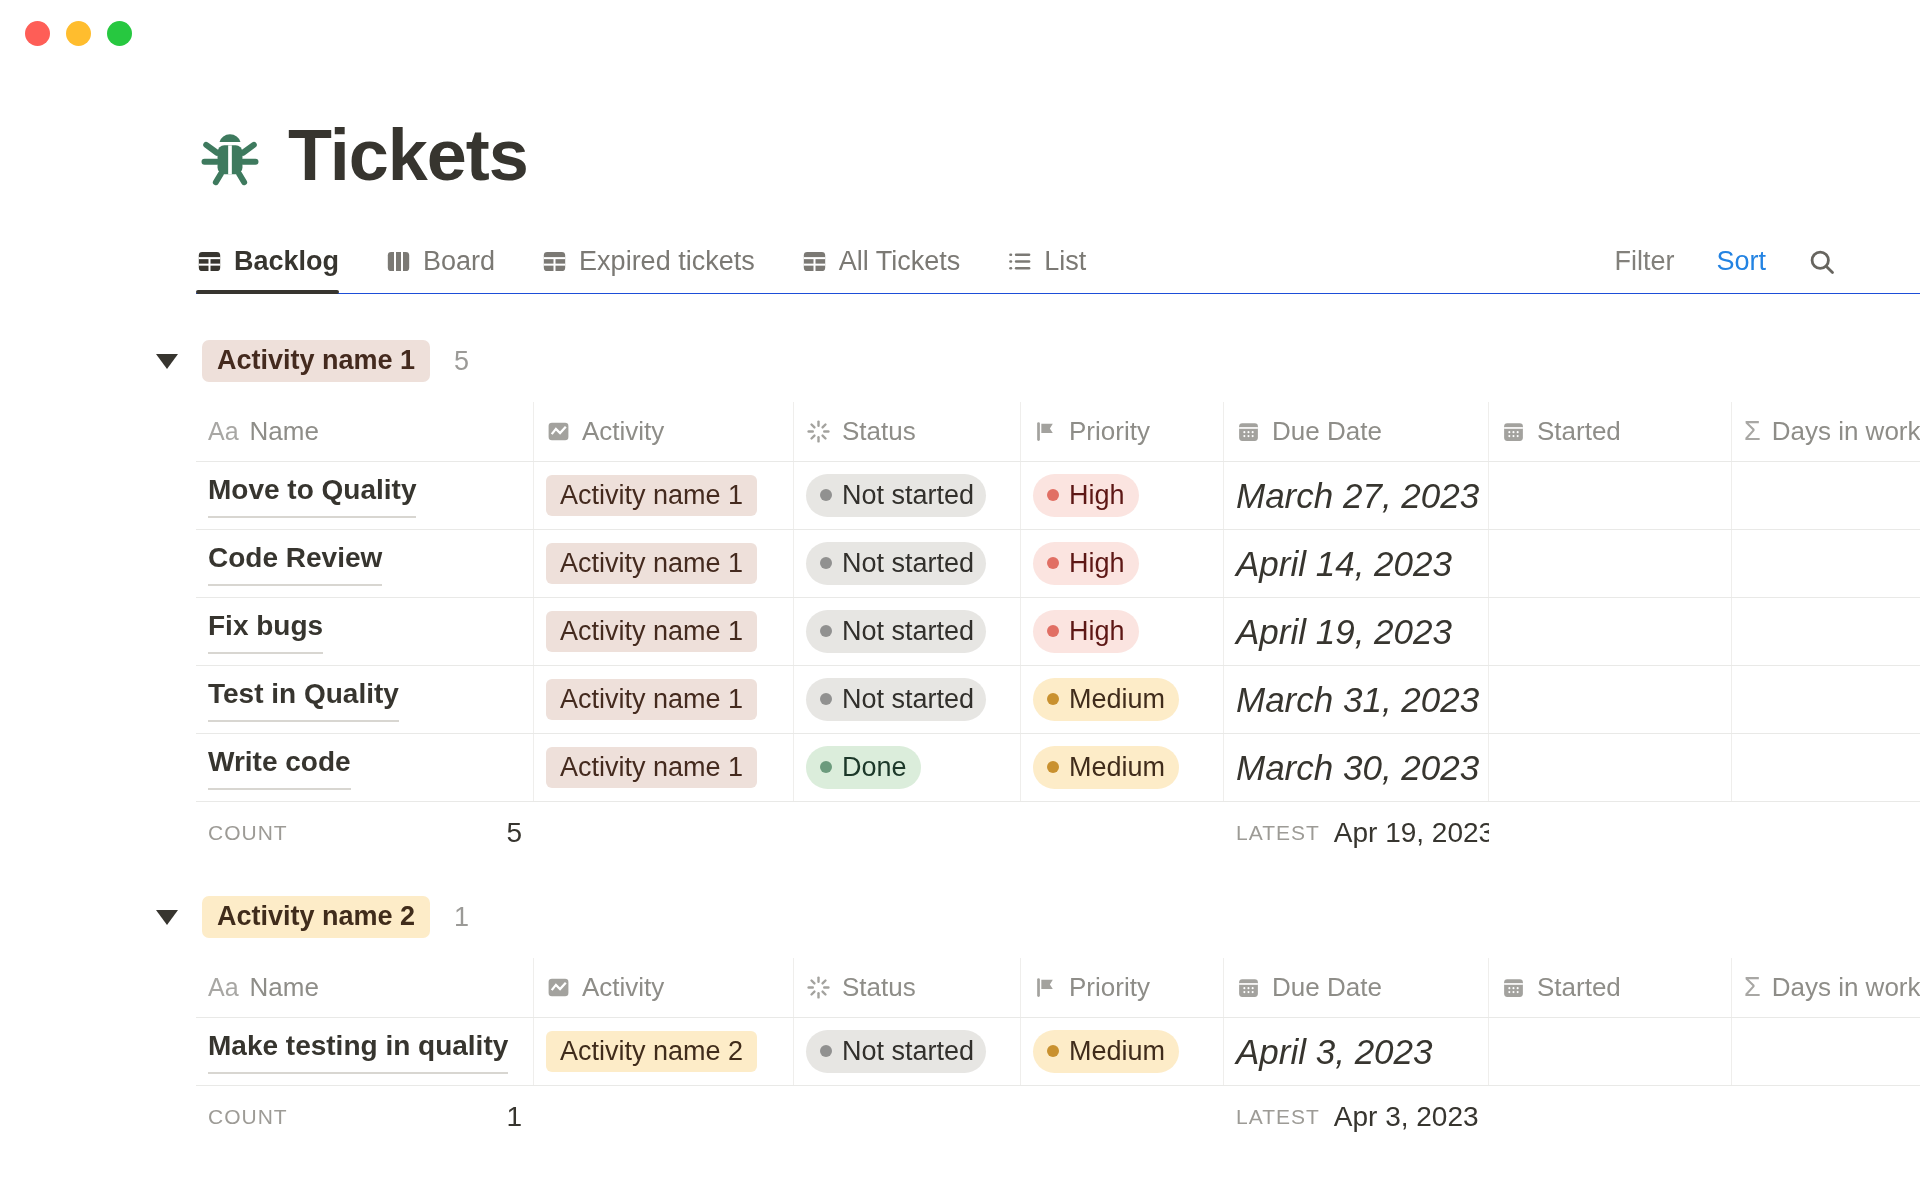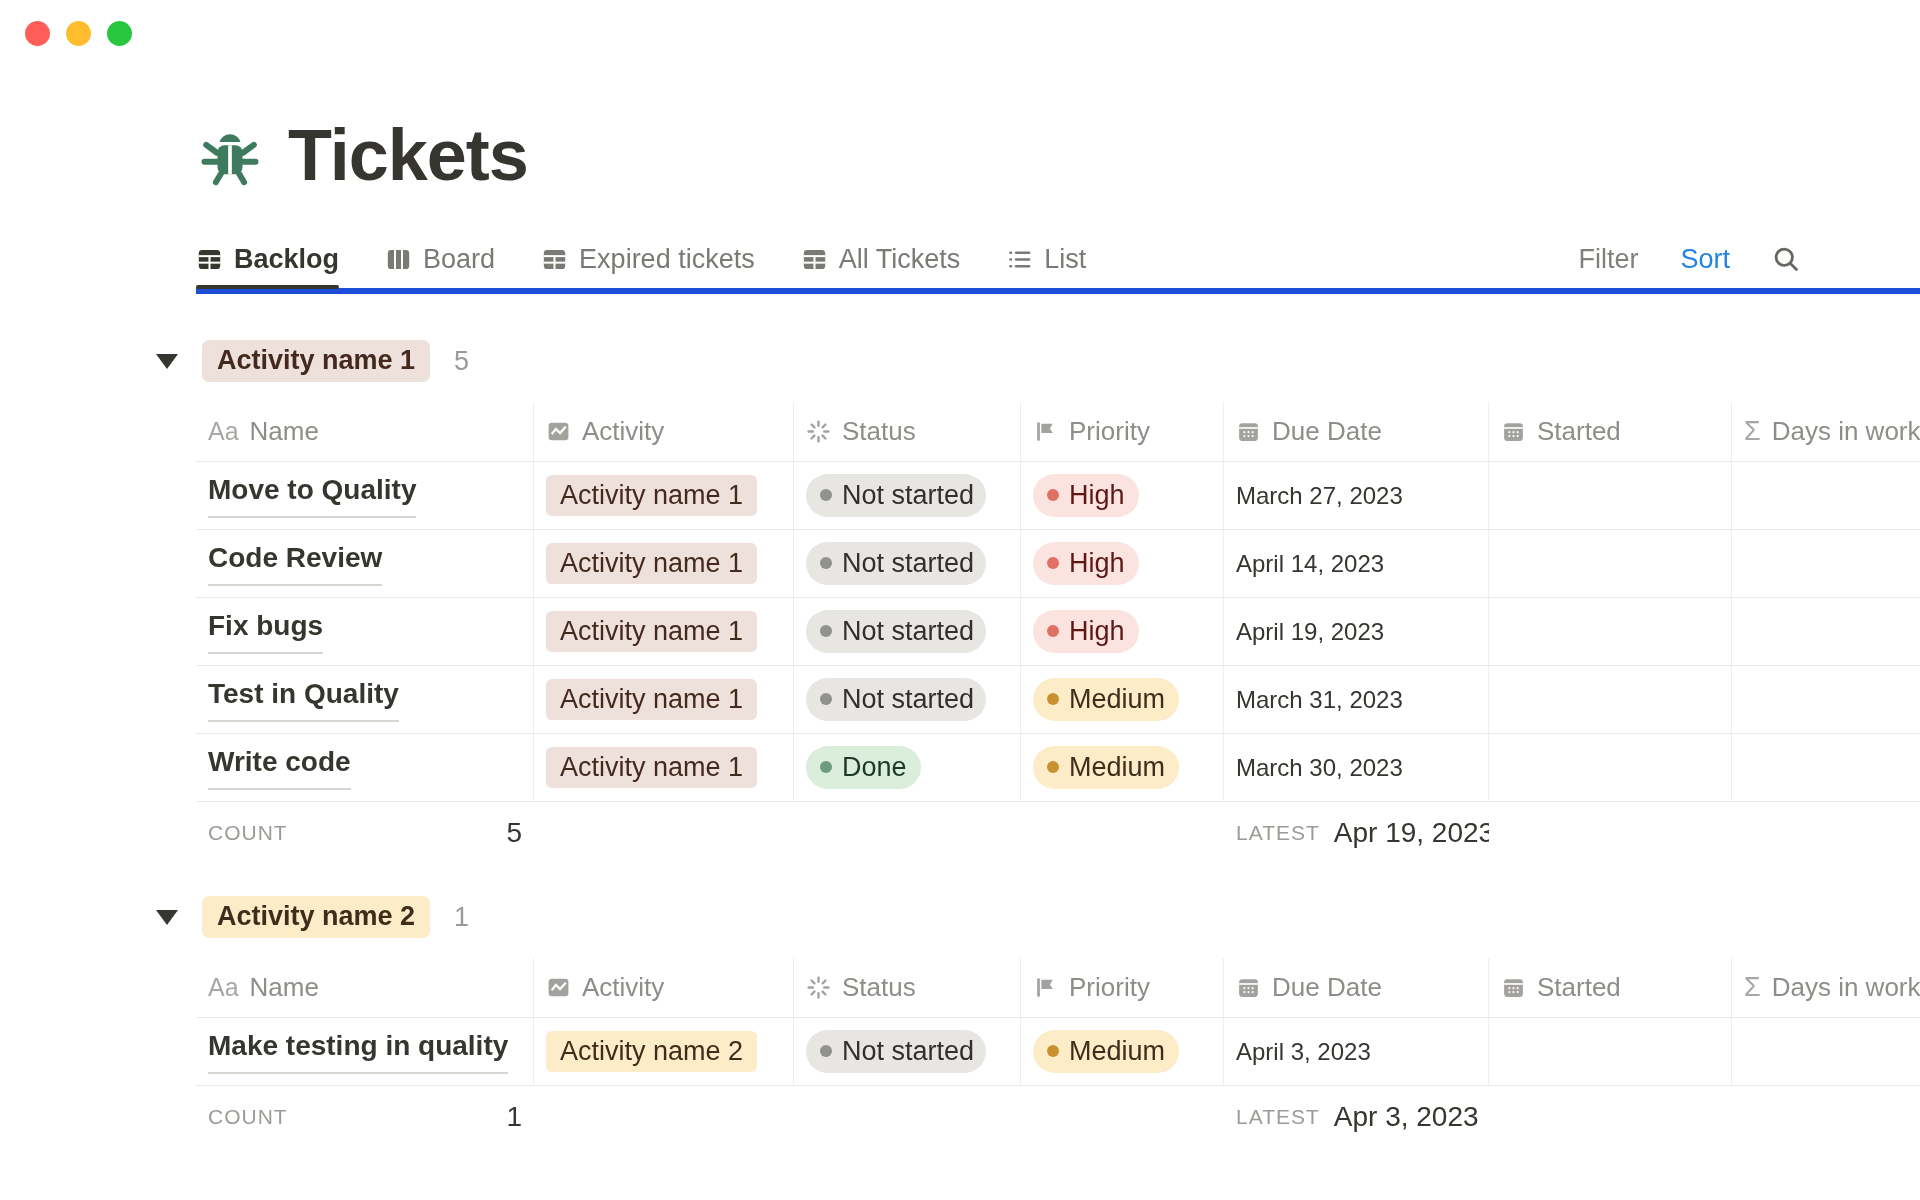--- a/index.html
+++ b/index.html
@@ -17,23 +17,23 @@
   .light.yellow { background:#FFBD2E; }
   .light.green  { background:#27C840; }
 
   
   .title-row { margin:112px 0 0 196px; height:86px; display:flex; align-items:center; gap:24px; }
   .page-icon svg { width:68px; height:68px; display:block; color:#3E7A5E; }
   .page-title { font-size:72px; font-weight:700; letter-spacing:-1px; color:#37352F; line-height:1; }
 
   
   .tabs-bar {
-    margin-left:196px; margin-top:32px; height:64px; padding-right:120px;
+    margin-left:196px; margin-top:32px; height:64px; padding-right:84px;
     display:flex; align-items:center; gap:46px;
-    border-bottom:6px solid #1d4ed8; position:relative;
+    border-bottom:1px solid #1d4ed8; position:relative;
   }
   .tab { display:flex; align-items:center; gap:11px; font-size:27px; color:#7B7974;
          height:100%; position:relative; cursor:pointer; white-space:nowrap; }
   .tab svg { width:27px; height:27px; flex:none; }
   .tab.active { color:#37352F; font-weight:600; }
   .tab.active::after { content:""; position:absolute; left:0; right:0; bottom:-1px;
                        height:4px; background:#37352F; border-radius:2px; }
   .toolbar-right { margin-left:auto; display:flex; align-items:center; gap:42px; font-size:27px; }
   .filter-btn { color:#82807B; cursor:pointer; }
   .sort-btn   { color:#2383E2; cursor:pointer; }
@@ -60,21 +60,21 @@
         overflow:hidden; white-space:nowrap; cursor:pointer;text-align:center; }
   .th svg { width:25px; height:25px; flex:none; color:#A3A29E; }
   .aa-ic { font-size:25px; color:#A8A7A4; }
   .sigma-ic { font-size:27px; color:#A8A7A4; }
 
   .trow { height:68px; border-bottom:1px solid #E9E9E7; }
   .td { display:flex; align-items:center; padding:0 12px; border-right:1px solid #EFEEEC;
         overflow:hidden; white-space:nowrap; cursor:pointer; }
   .td.name-cell { font-size:28px; font-weight:600; }
   .td.name-cell .name-text { border-bottom:2px solid #D8D6D1; padding-bottom:10px; }
-  .td.date-cell { font-size:24px; }
+  .td.date-cell { font-size:35px;font-style:italic; }
 
   .chip { display:inline-flex; align-items:center; padding:4px 14px; border-radius:6px;
           font-size:27px; line-height:1.2; max-width:100%; overflow:hidden; }
   .pillr { display:inline-flex; align-items:center; gap:10px; padding:5px 14px;
            border-radius:999px; font-size:27px; line-height:1.2; overflow:hidden; flex:none;text-align:right; }
   .pillr.clip { max-width:180px; }
   .dot { width:12px; height:12px; border-radius:50%; flex:none; }
 
   .chip[data-color="brown"], .group-pill[data-color="brown"] { background:#EEE0DA; color:#442A1E; }
   .chip[data-color="yellow"], .group-pill[data-color="yellow"] { background:#FDECC8; color:#402C1B; }

